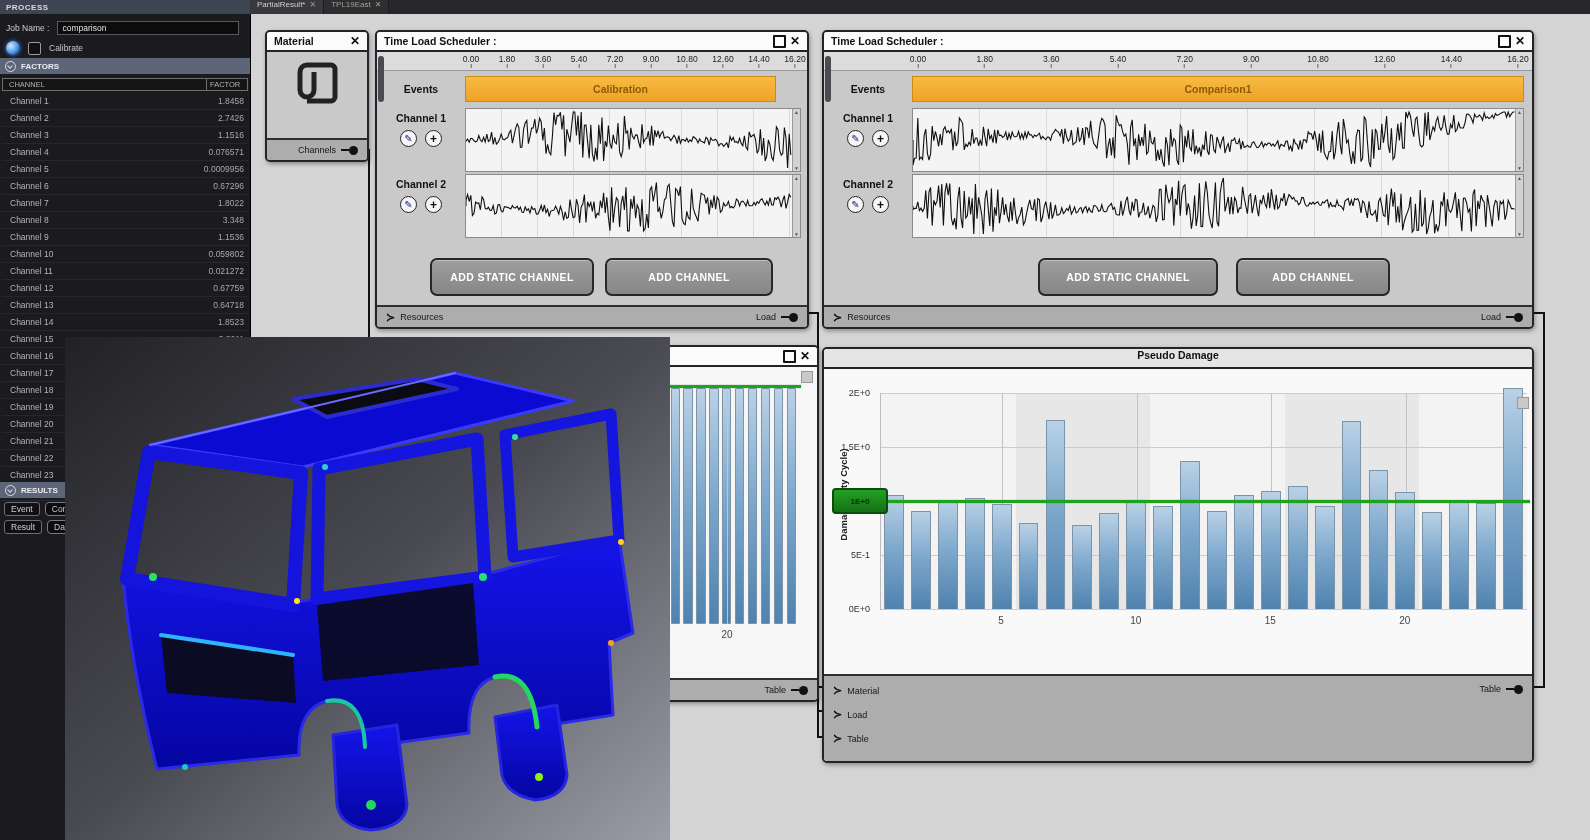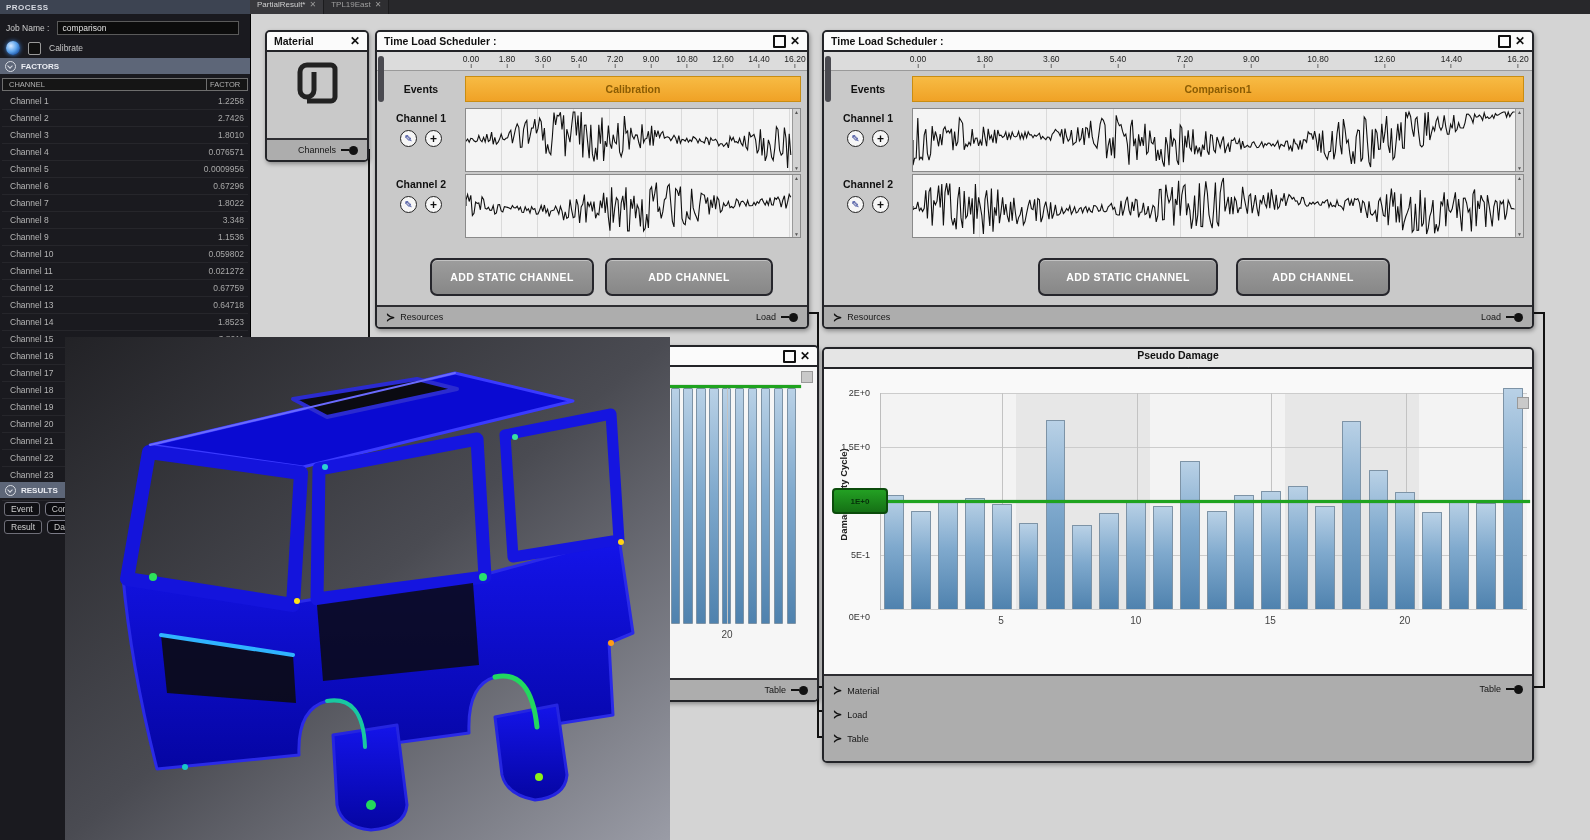--- a/index.html
+++ b/index.html
@@ -126,29 +126,29 @@
       <span class="collapse-ic"></span>
       <span>FACTORS</span>
     </div>
     <div class="sb-thead">
       <span class="th1">CHANNEL</span>
       <span class="th2">FACTOR</span>
     </div>
     <div id="factor-rows">
         <div class="sb-row">
           <div class="sb-name">Channel 1</div>
-          <div class="sb-val">1.2258</div>
+          <div class="sb-val">1.8458</div>
         </div>
         <div class="sb-row">
           <div class="sb-name">Channel 2</div>
           <div class="sb-val">2.7426</div>
         </div>
         <div class="sb-row">
           <div class="sb-name">Channel 3</div>
-          <div class="sb-val">1.8010</div>
+          <div class="sb-val">1.1516</div>
         </div>
         <div class="sb-row">
           <div class="sb-name">Channel 4</div>
           <div class="sb-val">0.076571</div>
         </div>
         <div class="sb-row">
           <div class="sb-name">Channel 5</div>
           <div class="sb-val">0.0009956</div>
         </div>
         <div class="sb-row">
@@ -291,21 +291,21 @@
           <div class="rtick" style="left: 238px;">7.20</div>
           <div class="rtick" style="left: 274px;">9.00</div>
           <div class="rtick" style="left: 310px;">10.80</div>
           <div class="rtick" style="left: 346px;">12.60</div>
           <div class="rtick" style="left: 382px;">14.40</div>
           <div class="rtick" style="left: 418px;">16.20</div>
         </div>
       </div>
     <div class="sbar-left"></div>
     <div class="evlabel">Events</div>
-    <div class="evbar" style="left:88px;width:336px;">
+    <div class="evbar" style="left:88px;width:311px;">
       <span class="evname">Calibration</span>
     </div>
     <div class="chrow" style="top:76px;width:100%;">
       <div class="chname">Channel 1</div>
       <div class="iconpair">
         <span class="cicon">✎</span>
         <span class="cicon plus">+</span>
       </div>
       <div class="wavebox" style="left:88px;width:336px;--g:36px;">
         <svg id="w-s1c1" width="326" height="60">
@@ -469,21 +469,21 @@
     <div class="titlebar ptitle">
       <span class="wtitle">Pseudo Damage</span>
       <span class="wtitle-lite"> : comparison</span>
       <span class="tb-sp"></span>
       <span class="maxbox"></span>
       <span class="closex">✕</span>
     </div>
     <div id="dmg-chart">
       <div class="ylab">Damage(Duty Cycle)</div>
       <div id="dmg-yticks">
-          <div class="ytick" style="top: 224px;">0E+0</div>
+          <div class="ytick" style="top: 216px;">0E+0</div>
           <div class="ytick" style="top: 162px; text-align: center;">5E-1</div>
           <div class="ytick" style="top: 108px;">1E+0</div>
           <div class="ytick" style="top: 54px;">1.5E+0</div>
           <div class="ytick" style="top: 0px;">2E+0</div>
         </div>
       <div id="dmg-plot">
           <div class="band" style="left: 134.583px; width: 134.583px;"></div>
           <div class="band" style="left: 403.75px; width: 134.583px;"></div>
           <div class="hgrid" style="top: 216px;"></div>
           <div class="hgrid" style="top: 162px;"></div>

